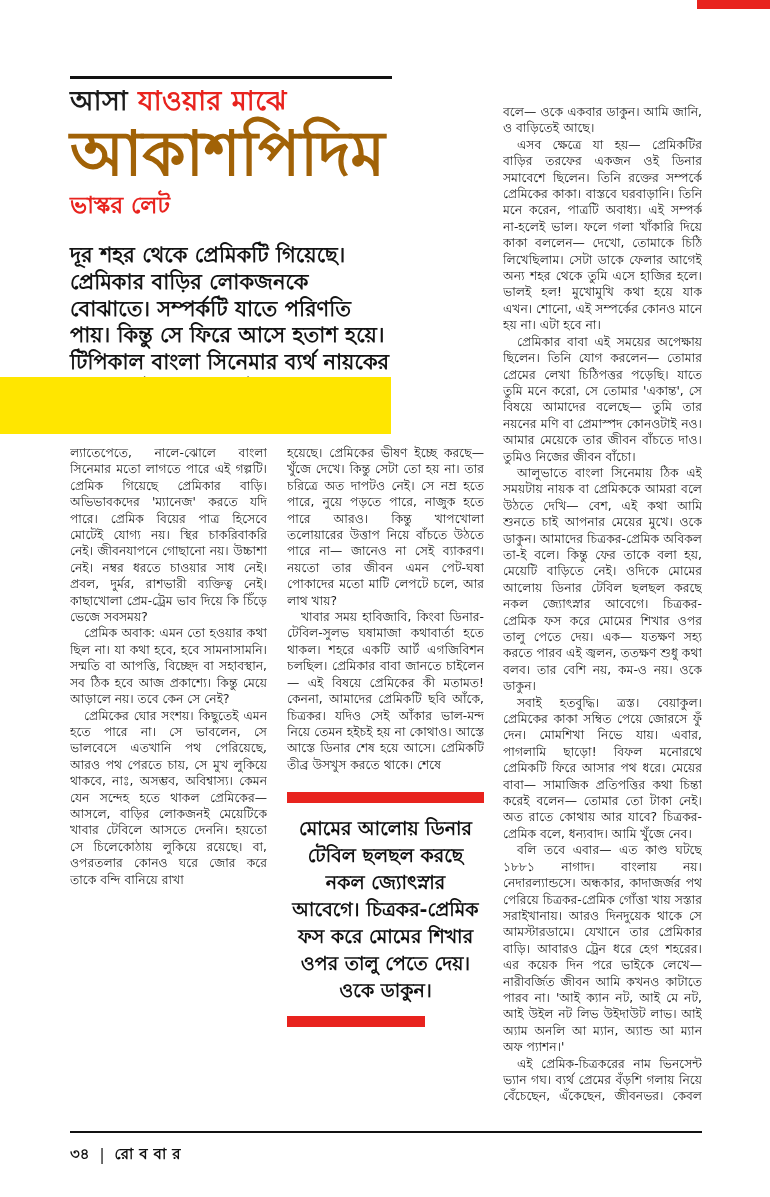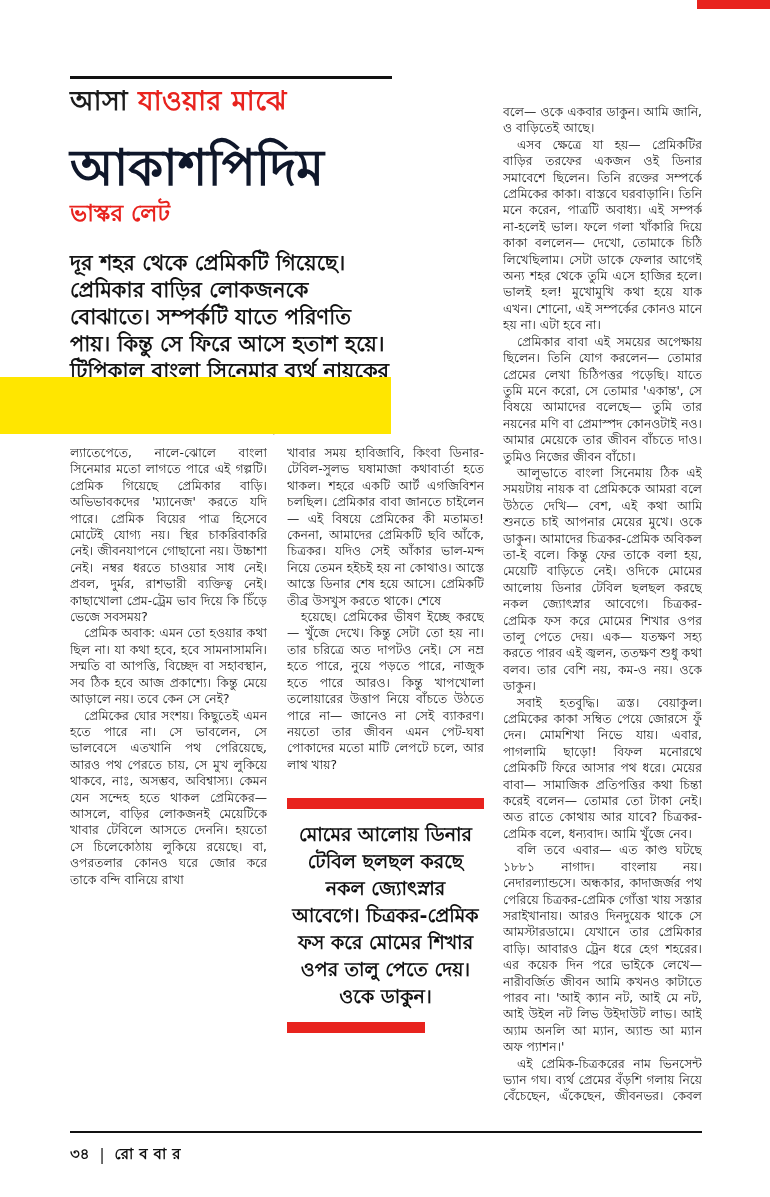--- a/index.html
+++ b/index.html
@@ -27,23 +27,23 @@
     position:absolute;left:70px;top:76px;width:322px;
   }
   .kicker{
     border-top:3px solid #111;
     padding-top:7px;
     font-size:27px;font-weight:bold;line-height:1.1;
     letter-spacing:.5px;
   }
   .kicker .red-part{color:var(--red);}
   .article-title{
-    margin:26px 0 0 0;
-    font-size:50px;line-height:1.05;font-weight:bold;
-    color:#0f172a;
+    margin:5px 0 0 0;
+    font-size:62px;line-height:1.05;font-weight:bold;
+    color:#a16207;
   }
   .byline{
     margin-top:1px;
     font-size:23px;font-weight:bold;color:var(--red);
   }
   .lead{
     margin:16px 0 0 0;
     font-size:21px;font-weight:bold;line-height:1.28;
     color:#141414;
   }
@@ -62,21 +62,21 @@
     overflow:hidden;
     overflow-wrap:break-word;
   }
   .col p{margin:0;}
   .col p + p{text-indent:14px;}
   .col1{left:70px;top:445px;width:197px;height:676px;}
   .col2{left:287px;top:445px;width:197px;height:676px;}
   .col3{left:503px;top:104px;width:199px;height:1000px;}
 
   
-  .pullquote{margin-top:25px;}
+  .pullquote{margin-top:19px;}
   .pq-rule{background:var(--red);height:11px;}
   .pq-rule.top{width:100%;}
   .pq-rule.bottom{width:70%;}
   .pq-text{
     padding:12px 2px 12px 2px;
     font-size:19px;font-weight:bold;line-height:1.42;
     text-align:center;text-indent:0;
     color:#111;
   }
 
@@ -108,22 +108,22 @@
   <div class="yellow-bar"></div>
 
   <div class="col col1">
       <p>ল্যাতেপেতে, নালে-ঝোলে বাংলা সিনেমার মতো লাগতে পারে এই গল্পটি। প্রেমিক গিয়েছে প্রেমিকার বাড়ি। অভিভাবকদের 'ম্যানেজ' করতে যদি পারে। প্রেমিক বিয়ের পাত্র হিসেবে মোটেই যোগ্য নয়। স্থির চাকরিবাকরি নেই। জীবনযাপনে গোছানো নয়। উচ্চাশা নেই। নম্বর ধরতে চাওয়ার সাধ নেই। প্রবল, দুর্মর, রাশভারী ব্যক্তিত্ব নেই। কাছাখোলা প্রেম-ট্রেম ভাব দিয়ে কি চিঁড়ে ভেজে সবসময়?</p>
       <p>প্রেমিক অবাক: এমন তো হওয়ার কথা ছিল না। যা কথা হবে, হবে সামনাসামনি। সম্মতি বা আপত্তি, বিচ্ছেদ বা সহাবস্থান, সব ঠিক হবে আজ প্রকাশ্যে। কিন্তু মেয়ে আড়ালে নয়। তবে কেন সে নেই?</p>
       <p>প্রেমিকের ঘোর সংশয়। কিছুতেই এমন হতে পারে না। সে ভাবলেন, সে ভালবেসে এতখানি পথ পেরিয়েছে, আরও পথ পেরতে চায়, সে মুখ লুকিয়ে থাকবে, নাঃ, অসম্ভব, অবিশ্বাস্য। কেমন যেন সন্দেহ হতে থাকল প্রেমিকের— আসলে, বাড়ির লোকজনই মেয়েটিকে খাবার টেবিলে আসতে দেননি। হয়তো সে চিলেকোঠায় লুকিয়ে রয়েছে। বা, ওপরতলার কোনও ঘরে জোর করে তাকে বন্দি বানিয়ে রাখা</p>
     </div>
 
   <div class="col col2">
     <div>
+        <p>হয়েছে। প্রেমিকের ভীষণ ইচ্ছে করছে— খুঁজে দেখে। কিন্তু সেটা তো হয় না। তার চরিত্রে অত দাপটও নেই। সে নম্র হতে পারে, নুয়ে পড়তে পারে, নাজুক হতে পারে আরও। কিন্তু খাপখোলা তলোয়ারের উত্তাপ নিয়ে বাঁচতে উঠতে পারে না— জানেও না সেই ব্যাকরণ। নয়তো তার জীবন এমন পেট-ঘষা পোকাদের মতো মাটি লেপটে চলে, আর লাথ খায়?</p>
         <p>খাবার সময় হাবিজাবি, কিংবা ডিনার-টেবিল-সুলভ ঘষামাজা কথাবার্তা হতে থাকল। শহরে একটি আর্ট এগজিবিশন চলছিল। প্রেমিকার বাবা জানতে চাইলেন— এই বিষয়ে প্রেমিকের কী মতামত! কেননা, আমাদের প্রেমিকটি ছবি আঁকে, চিত্রকর। যদিও সেই আঁকার ভাল-মন্দ নিয়ে তেমন হইচই হয় না কোথাও। আস্তে আস্তে ডিনার শেষ হয়ে আসে। প্রেমিকটি তীব্র উসখুস করতে থাকে। শেষে</p>
-        <p>হয়েছে। প্রেমিকের ভীষণ ইচ্ছে করছে— খুঁজে দেখে। কিন্তু সেটা তো হয় না। তার চরিত্রে অত দাপটও নেই। সে নম্র হতে পারে, নুয়ে পড়তে পারে, নাজুক হতে পারে আরও। কিন্তু খাপখোলা তলোয়ারের উত্তাপ নিয়ে বাঁচতে উঠতে পারে না— জানেও না সেই ব্যাকরণ। নয়তো তার জীবন এমন পেট-ঘষা পোকাদের মতো মাটি লেপটে চলে, আর লাথ খায়?</p>
       </div>
     <div class="pullquote">
       <div class="pq-rule top"></div>
       <div class="pq-text">মোমের আলোয় ডিনার টেবিল ছলছল করছে নকল জ্যোৎস্নার আবেগে। চিত্রকর-প্রেমিক ফস করে মোমের শিখার ওপর তালু পেতে দেয়। ওকে ডাকুন।</div>
       <div class="pq-rule bottom"></div>
     </div>
   </div>
 
   <div class="col col3">
       <p>বলে— ওকে একবার ডাকুন। আমি জানি, ও বাড়িতেই আছে।</p>

